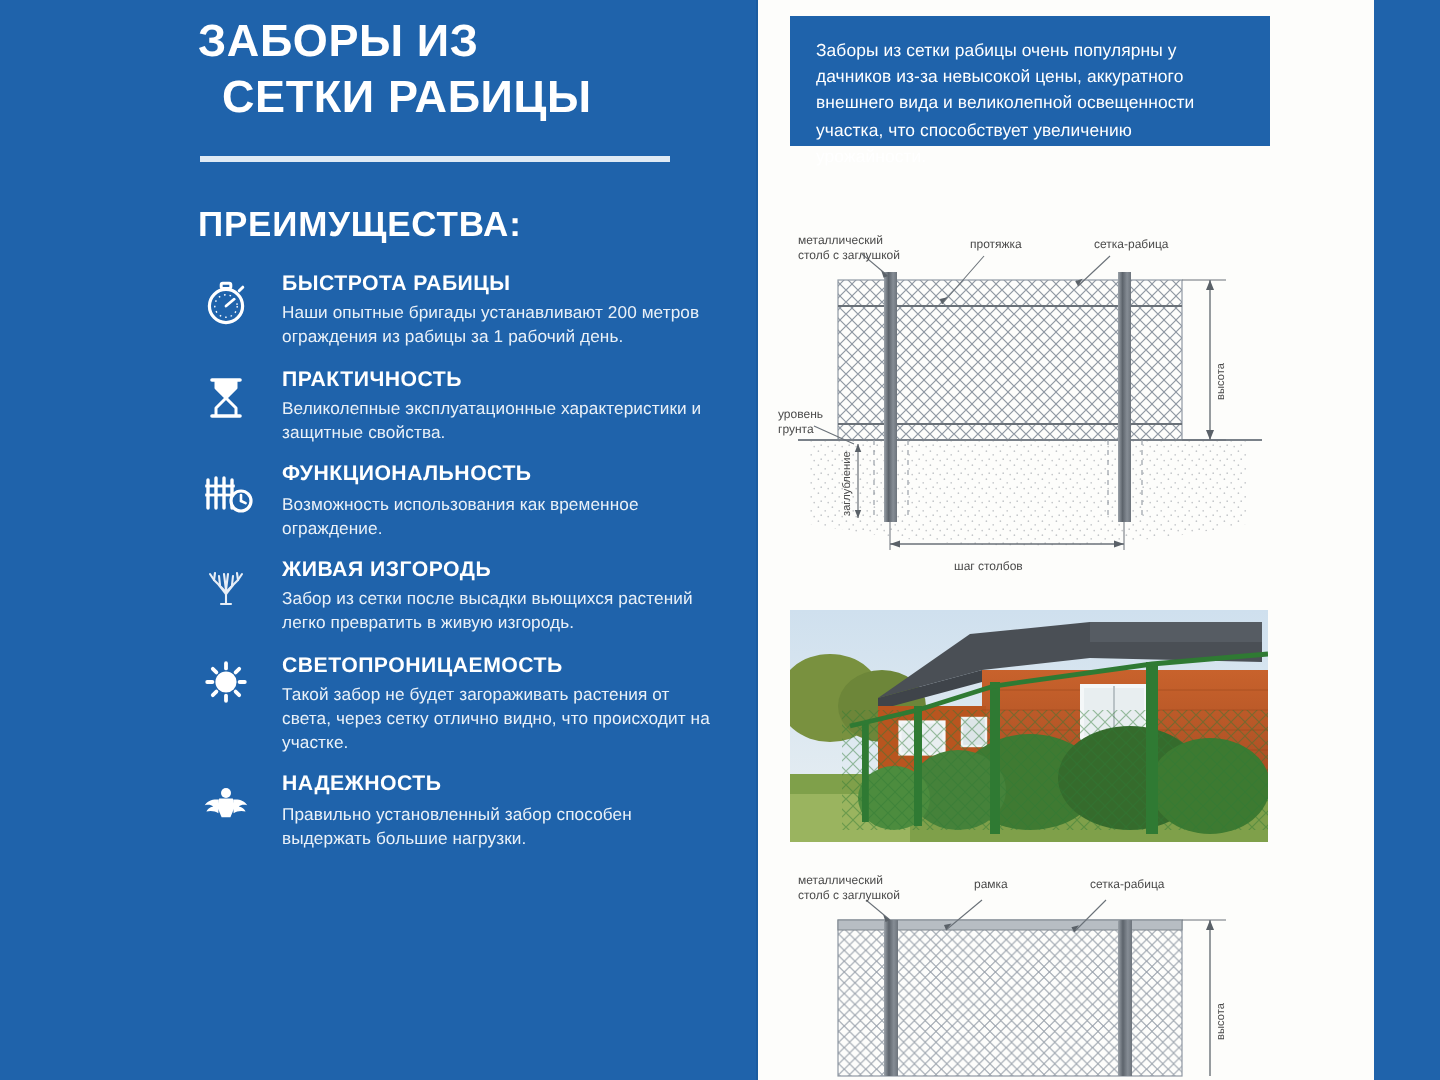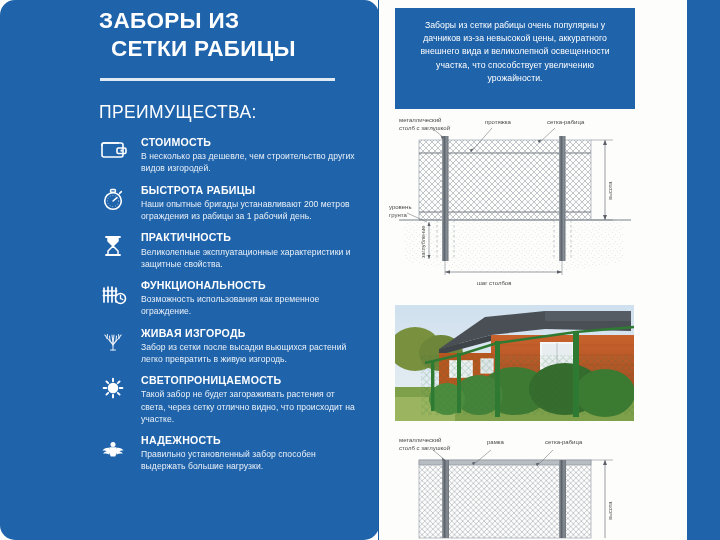--- a/index.html
+++ b/index.html
@@ -21,21 +21,20 @@
     overflow: hidden;
   }
 
   
   #left-panel {
     position: absolute;
     left: 0; top: 0;
     width: 379px;
     height: 540px;
     background: #1f63ab;
-    border-radius: 15px;
   }
 
   
   #left-panel::after{
     content:"";
     position:absolute;
     right:0; top:0;
     width:1px; height:100%;
     background:#1b5ca0;
   }
@@ -61,21 +60,21 @@
     height: 3px;
     background: #dfeaf5;
   }
 
   #subtitle {
     position: absolute;
     left: 99px;
     top: 102px;
     color: #ffffff;
     font-size: 17.5px;
-    font-weight: normal;
+    font-weight: bold;
     letter-spacing: 0.4px;
   }
 
   
   #adv-list {
     position: absolute;
     left: 99px;
     top: 136px;
     width: 262px;
   }
@@ -132,24 +131,23 @@
     width: 33px;
     height: 540px;
     background: #1f63ab;
   }
 
   #intro-box {
     position: absolute;
     left: 16px;
     top: 8px;
     width: 240px;
-    height: 101px;
+    height: 65px;
     background: #1f63ab;
     padding: 11px 13px 0 13px;
-    text-align: center;
   }
   #intro-text {
     display: block;
     color: #ffffff;
     font-size: 8.7px;
     line-height: 1.52;
     letter-spacing: 0.05px;
   }
 
   
@@ -186,32 +184,20 @@
       <span class="l1">ЗАБОРЫ ИЗ</span>
       <span class="l2">СЕТКИ РАБИЦЫ</span>
     </div>
 
     <div id="divider"></div>
 
     <div id="subtitle">ПРЕИМУЩЕСТВА:</div>
 
     <div id="adv-list">
 
-      <div class="adv">
-        <span class="adv-icon">
-          <svg viewBox="0 0 30 28">
-            <rect x="3" y="6" width="21" height="14" rx="2" fill="none" stroke="#ffffff" stroke-width="1.6"></rect>
-            <path d="M3 9 L3 7.5 A1.6 1.6 0 0 1 4.6 6 L20 6" fill="none" stroke="#ffffff" stroke-width="1.6"></path>
-            <rect x="18" y="11" width="9" height="5.5" rx="1.4" fill="none" stroke="#ffffff" stroke-width="1.6"></rect>
-            <circle cx="22.5" cy="13.7" r="1.1" fill="#ffffff"></circle>
-          </svg>
-        </span>
-        <span class="adv-title">СТОИМОСТЬ</span>
-        <span class="adv-desc">В несколько раз дешевле, чем строительство других видов изгородей.</span>
-      </div>
 
       <div class="adv">
         <span class="adv-icon">
           <svg viewBox="0 0 30 28">
             <circle cx="14" cy="16" r="8.3" fill="none" stroke="#ffffff" stroke-width="1.6"></circle>
             <circle cx="14" cy="16" r="5.6" fill="none" stroke="#ffffff" stroke-width="0.7" stroke-dasharray="0.8 2"></circle>
             <line x1="14" y1="16" x2="18" y2="12.6" stroke="#ffffff" stroke-width="1.4" stroke-linecap="round"></line>
             <rect x="11.6" y="4.6" width="4.8" height="2.6" rx="0.8" fill="none" stroke="#ffffff" stroke-width="1.5"></rect>
             <line x1="14" y1="7.2" x2="14" y2="8" stroke="#ffffff" stroke-width="1.6"></line>
             <line x1="20.6" y1="8.4" x2="22.4" y2="6.6" stroke="#ffffff" stroke-width="1.5" stroke-linecap="round"></line>

